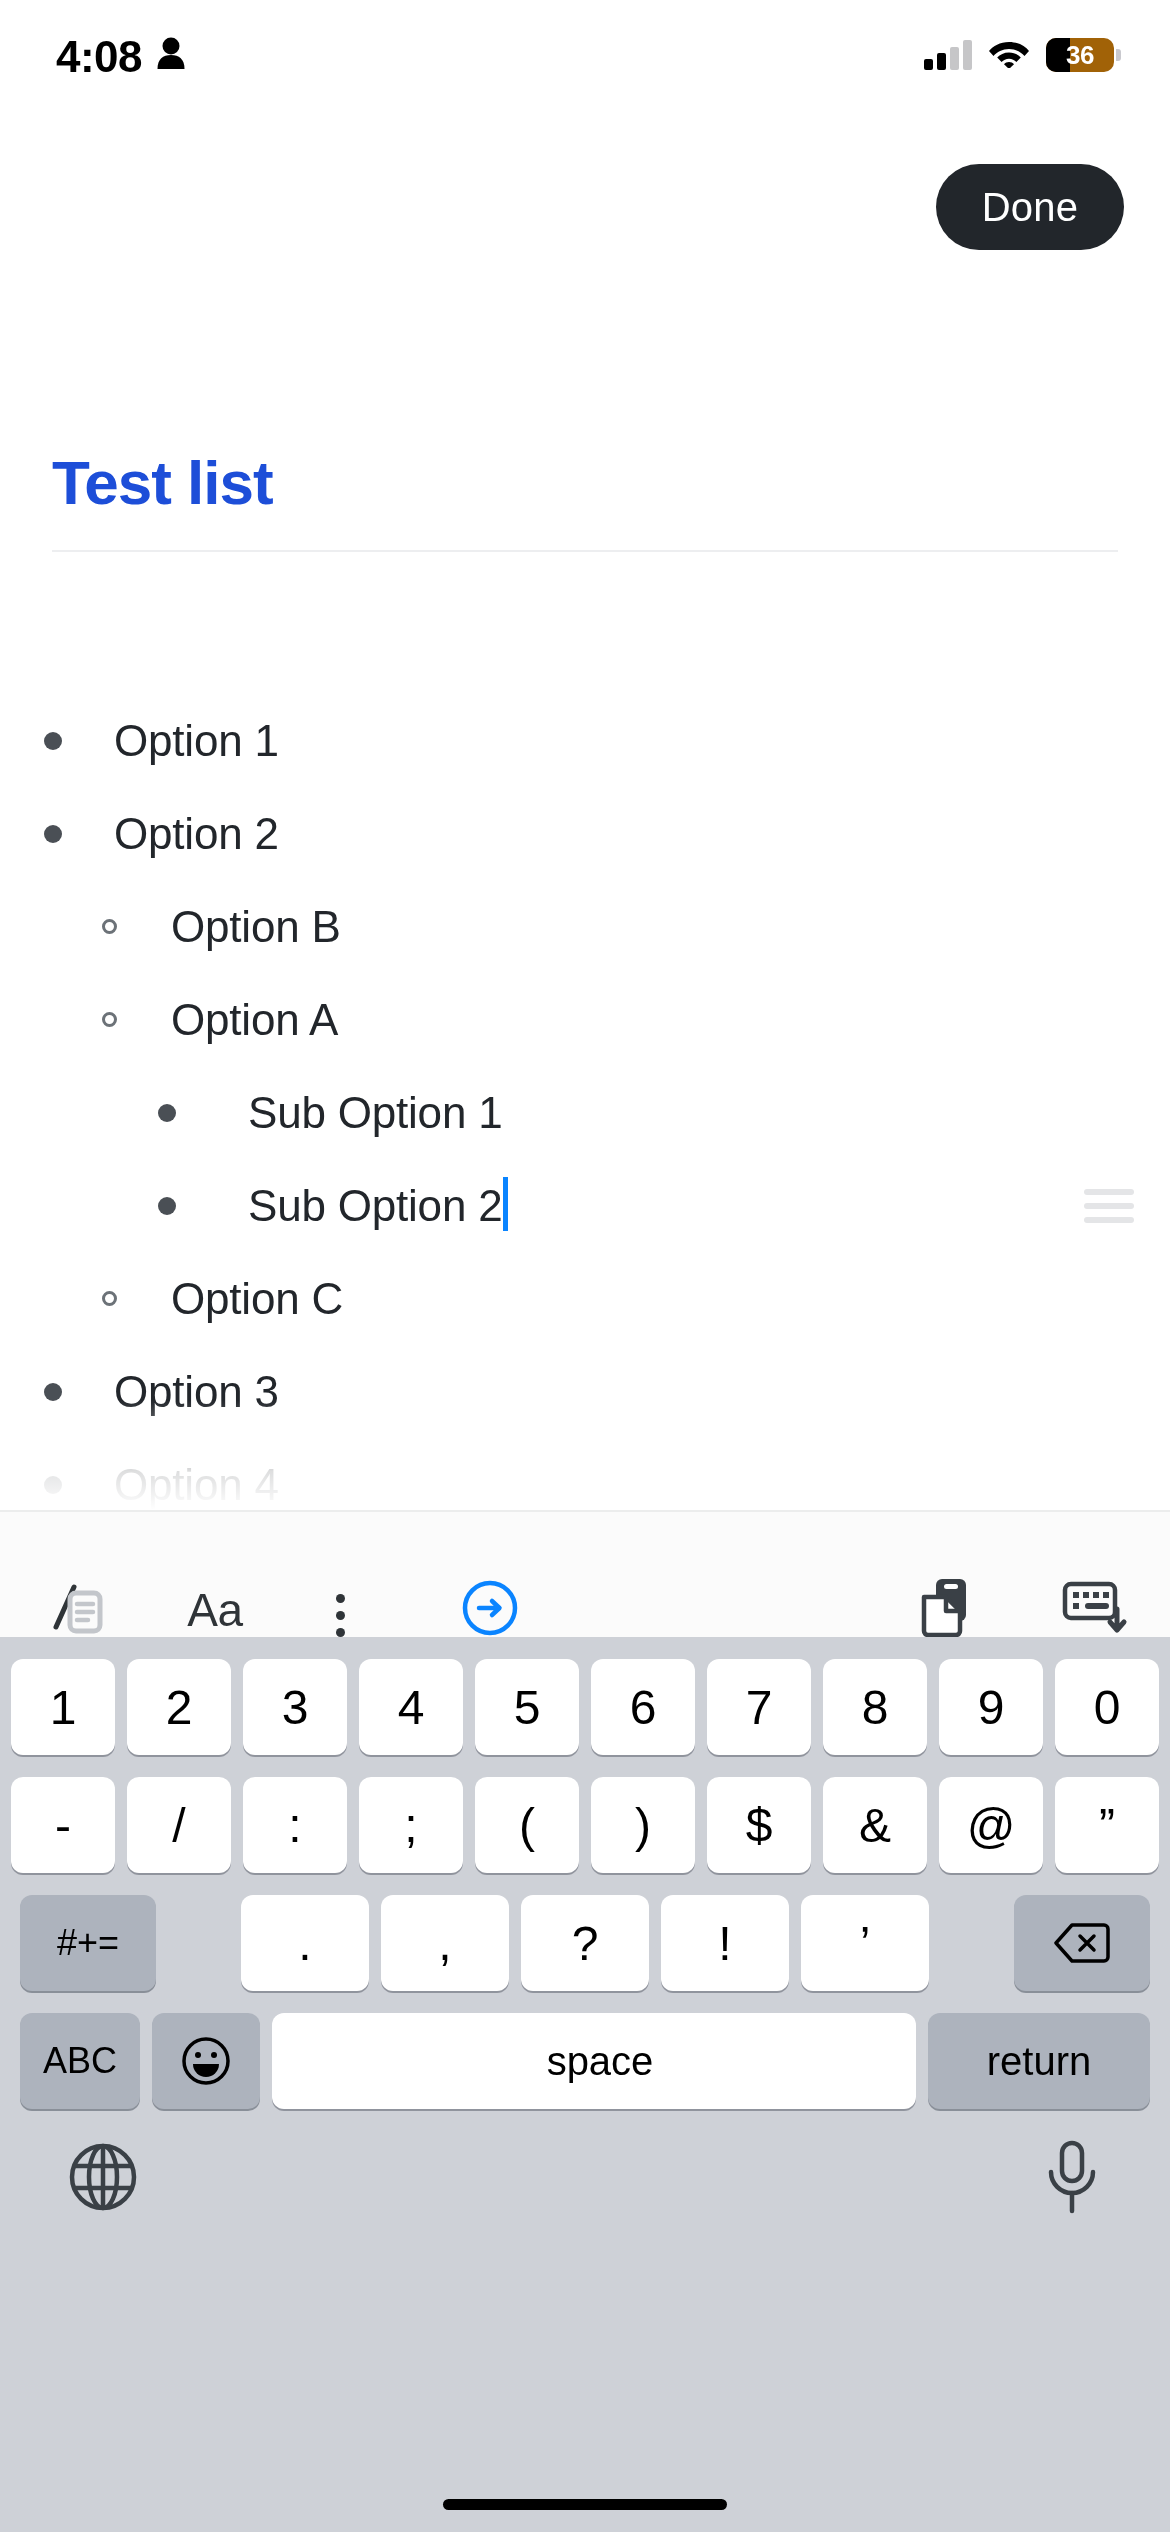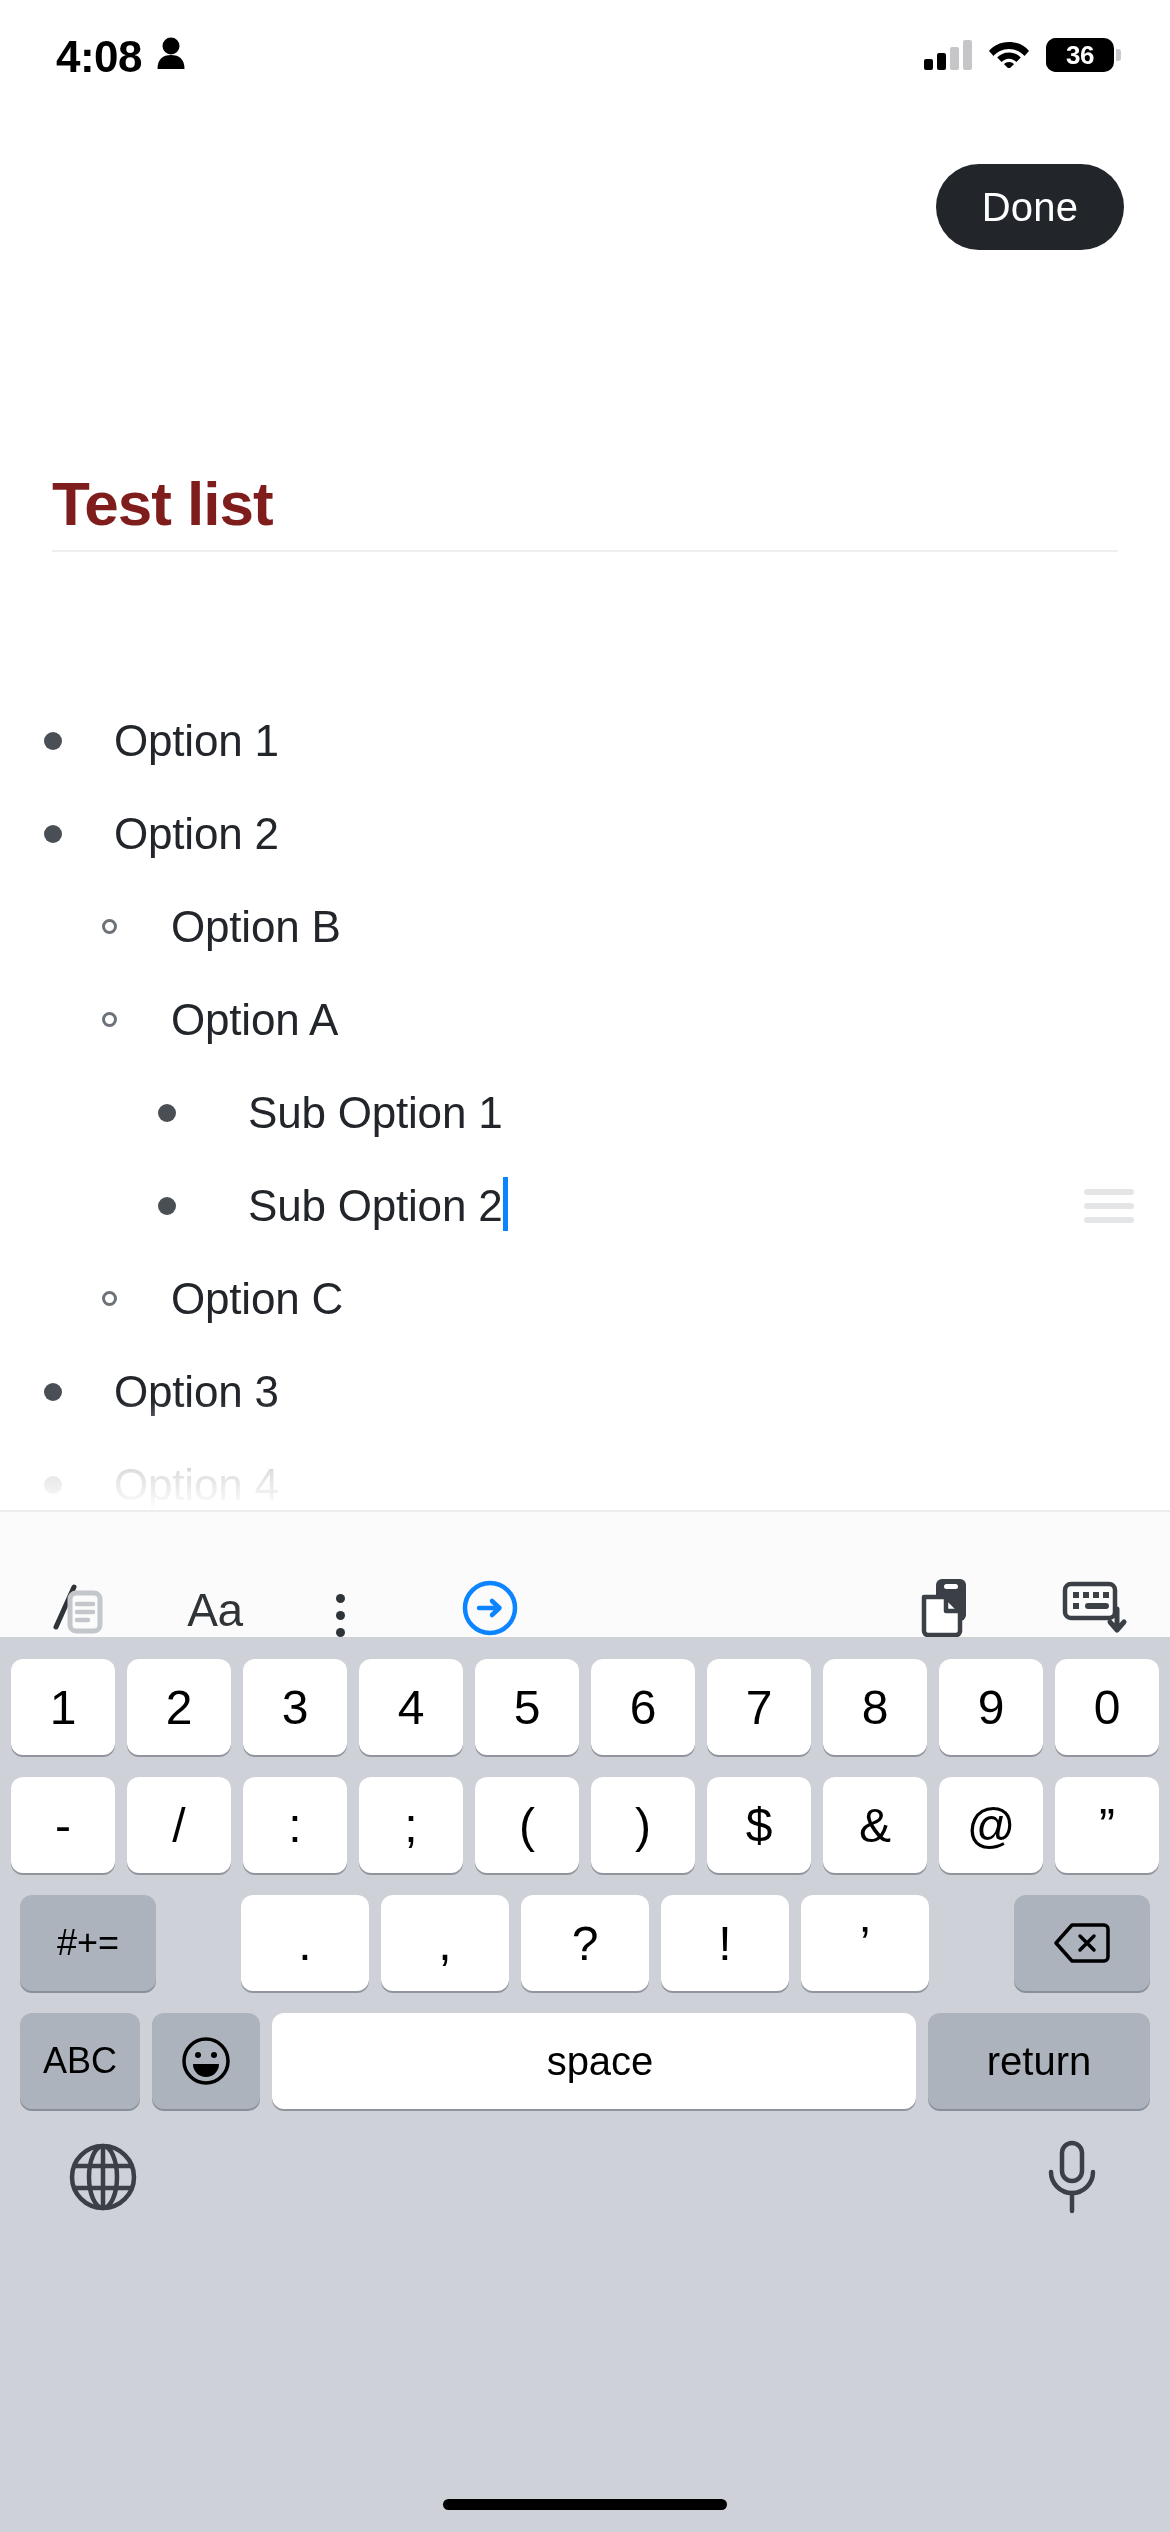--- a/index.html
+++ b/index.html
@@ -62,21 +62,21 @@
   .signal-bars i:nth-child(1) { height: 11px; }
   .signal-bars i:nth-child(2) { height: 17px; }
   .signal-bars i:nth-child(3) { height: 23px; background: #c6c6c8; }
   .signal-bars i:nth-child(4) { height: 30px; background: #c6c6c8; }
 
   .battery {
     position: relative;
     width: 68px;
     height: 34px;
     border-radius: 10px;
-    background: #000000;
+    background: #a16207;
     display: flex;
     align-items: center;
     overflow: visible;
   }
   .battery-fill {
     position: absolute;
     left: 0; top: 0; bottom: 0;
     width: 36%;
     background: #000;
     border-radius: 10px 0 0 10px;
@@ -138,23 +138,22 @@
     height: 1230px;
     overflow: hidden;
   }
   .note-title {
     position: absolute;
     top: 172px;
     left: 52px;
     font-size: 62px;
     font-weight: 700;
     letter-spacing: -1px;
-    color: #7f1d1d;
+    color: #1d4ed8;
     line-height: 1;
-    margin-top: 21px;
   }
   .note-divider {
     position: absolute;
     top: 270px;
     left: 52px;
     width: 1066px;
     height: 2px;
     background: #edeef0;
   }
 

